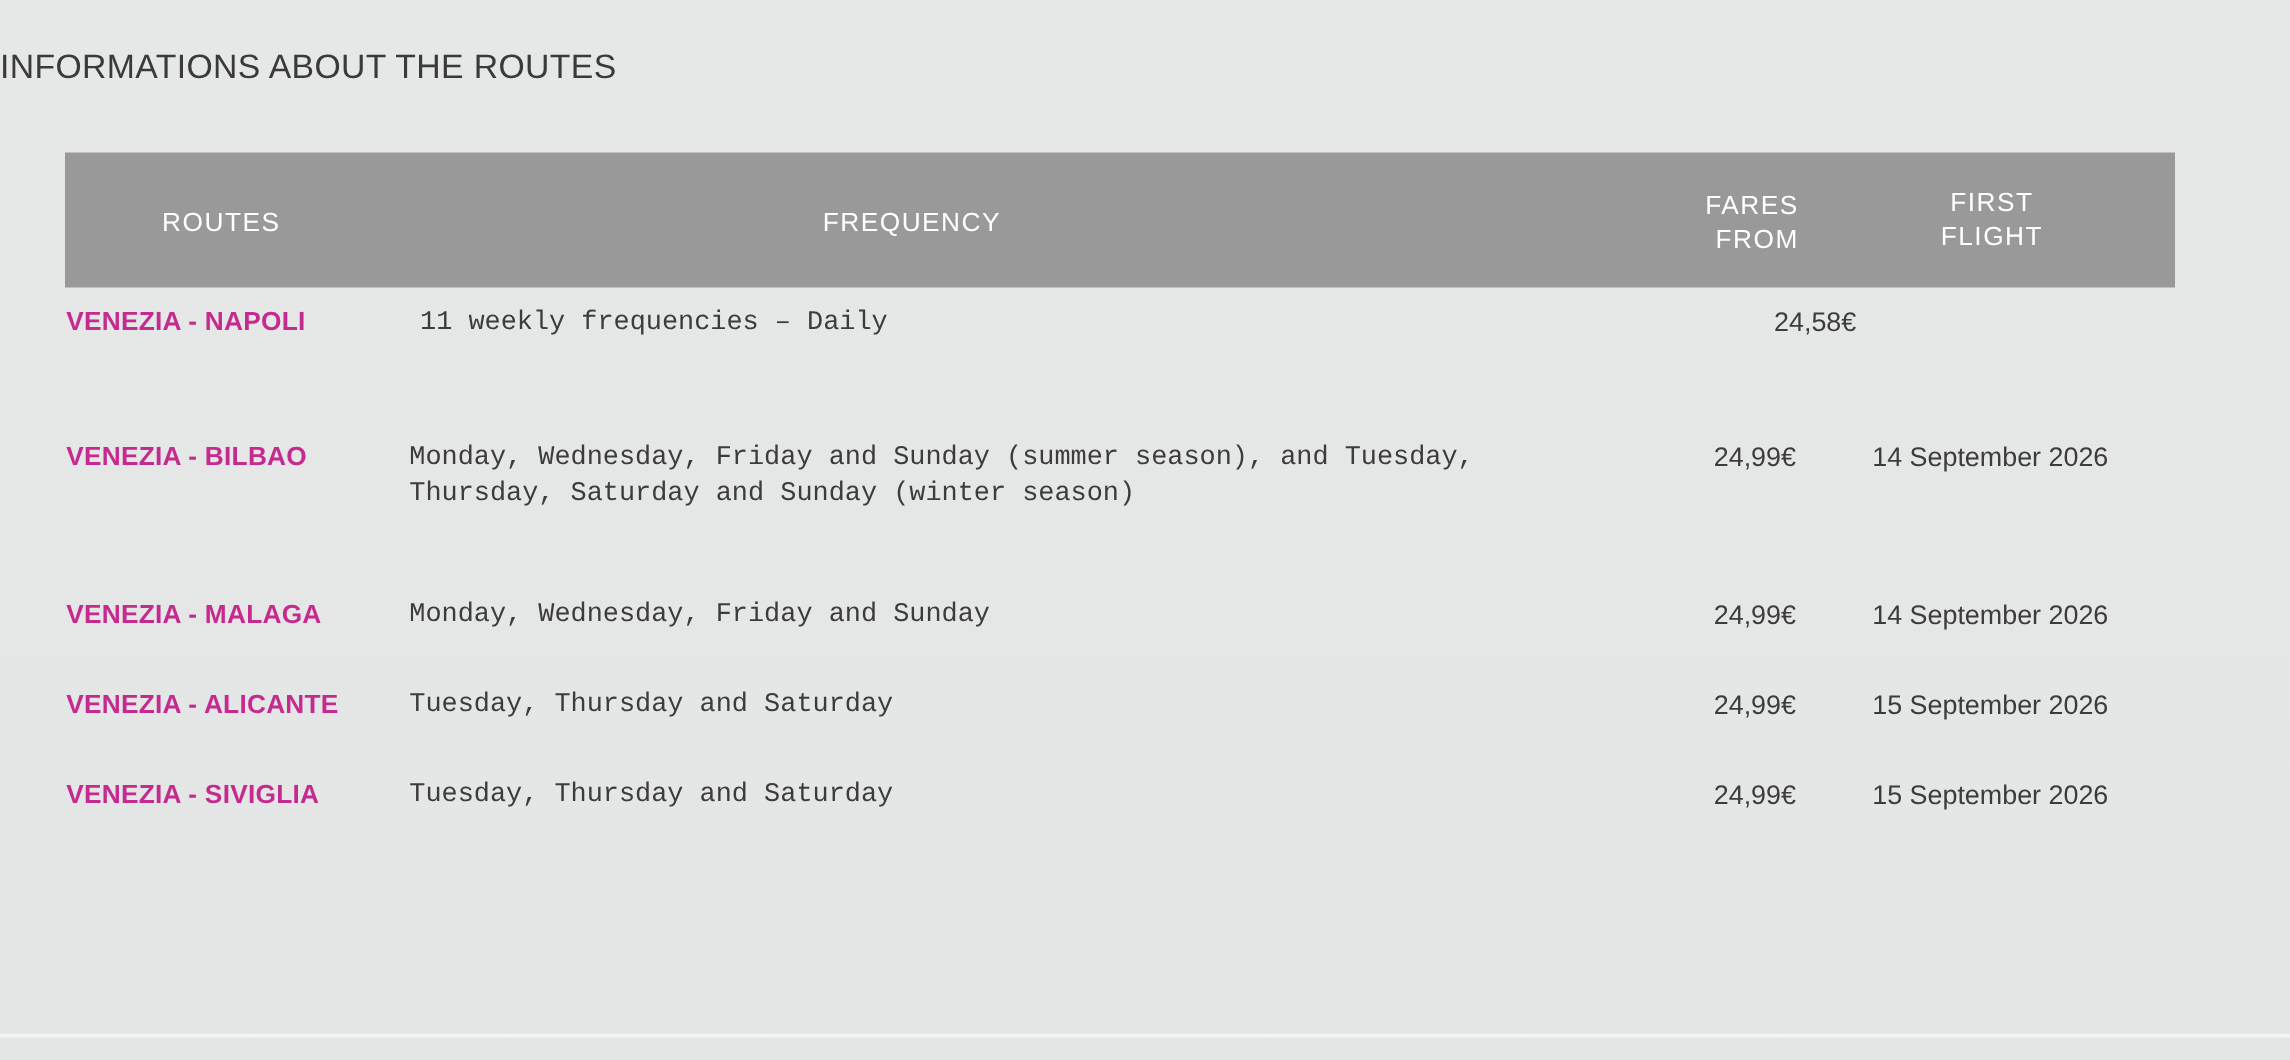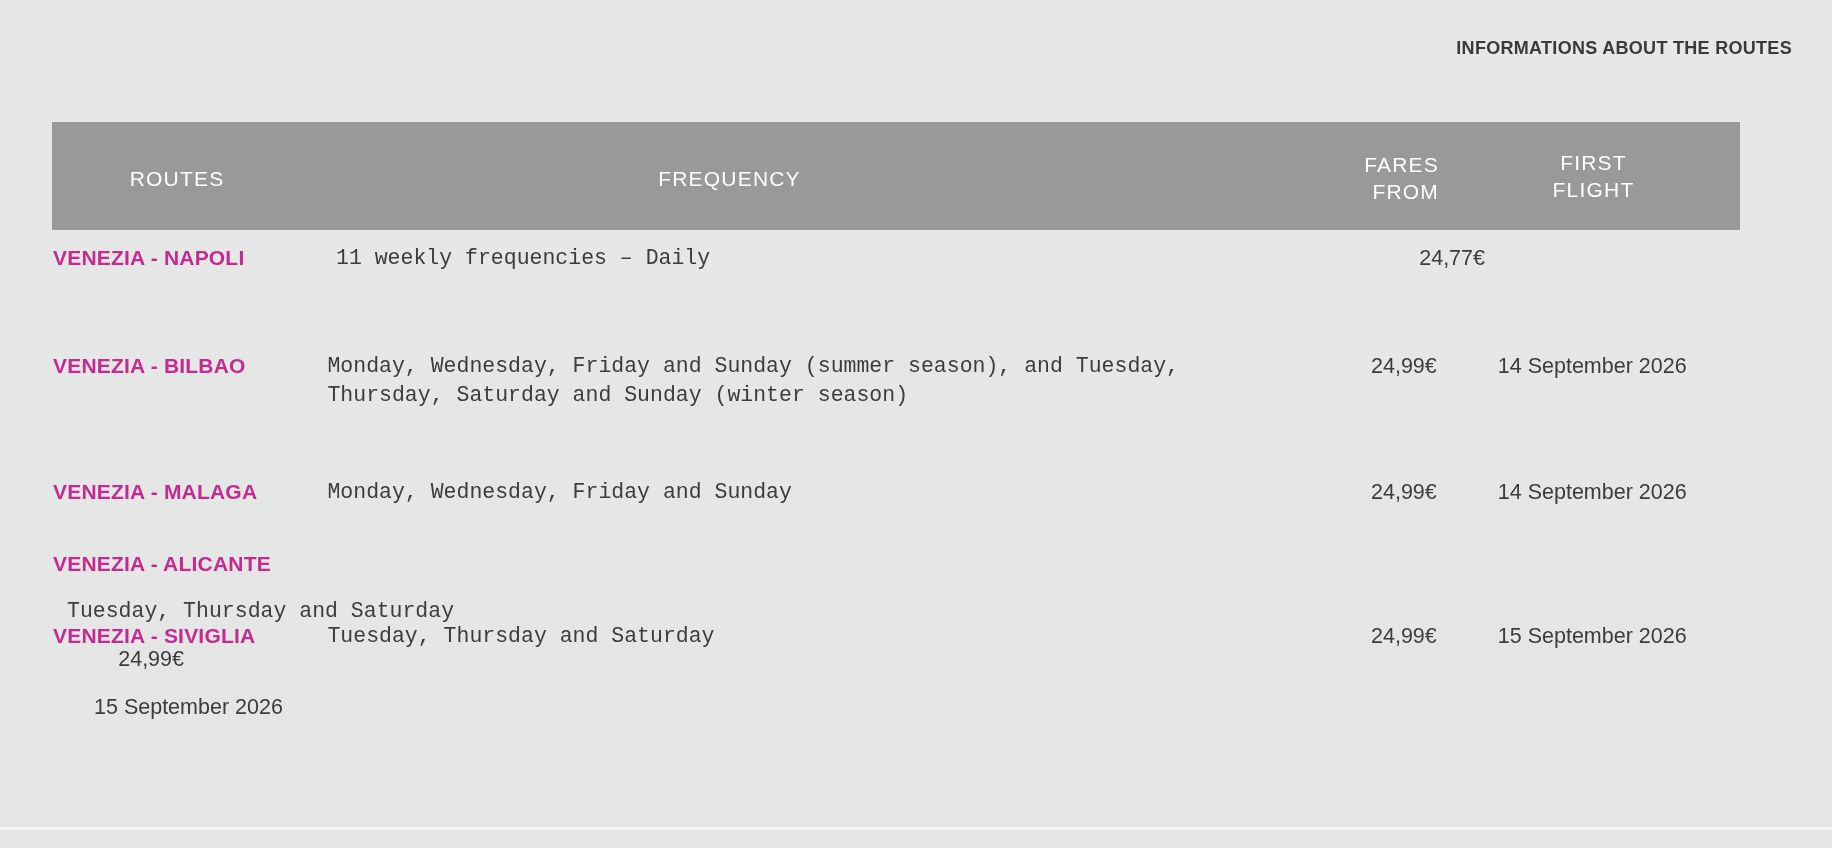--- a/index.html
+++ b/index.html
@@ -21,23 +21,23 @@
     height: 848px;
     background: linear-gradient(180deg, #e6e7e7 0%, #e4e5e5 100%);
   }
 
   
   .page-title {
     position: absolute;
     top: 38px;
     left: 0;
     width: 1792px;
-    text-align: right;
-    font-size: 18px;
-    font-weight: bold;
+    text-align: left;
+    font-size: 27px;
+    font-weight: normal;
     letter-spacing: 0.3px;
     color: #3a3a3a;
     font-family: "Liberation Sans", sans-serif;
   }
 
   
   .routes-table {
     position: absolute;
     top: 122px;
     left: 52px;
@@ -137,21 +137,21 @@
     width: 293px;
     padding-left: 42px;
     padding-right: 4px;
     color: #3c3c3c;
   }
 
   
   .trow-napoli   { margin-top: 10px; height: 108px; }
   .trow-bilbao   { margin-top: 0px;  height: 126px; }
   .trow-malaga   { margin-top: 0px;  height: 72px; }
-  .trow-alicante { margin-top: 0px;  height: 72px; flex-direction: column; }
+  .trow-alicante { margin-top: 0px;  height: 72px; }
   .trow-siviglia { margin-top: 0px;  height: 72px; }
 
   
   .trow-bilbao .cell-freq { width: 1013px; }
 
   .bottom-divider {
     position: absolute;
     left: 0;
     top: 827px;
     width: 1832px;
@@ -175,21 +175,21 @@
 FROM</div>
       <div class="th th-first th-2line">FIRST
 FLIGHT</div>
     </div>
 
     <div class="table-body">
 
       <div class="trow trow-napoli">
         <div class="cell cell-route">VENEZIA - NAPOLI</div>
         <div class="cell cell-freq">11 weekly frequencies – Daily</div>
-        <div class="cell cell-fare">24,77€</div>
+        <div class="cell cell-fare">24,58€</div>
       </div>
 
       <div class="trow trow-bilbao">
         <div class="cell cell-route">VENEZIA - BILBAO</div>
         <div class="cell cell-freq">Monday, Wednesday, Friday and Sunday (summer season), and Tuesday, Thursday, Saturday and Sunday (winter season)</div>
         <div class="cell cell-fare">24,99€</div>
         <div class="cell cell-date">14 September 2026</div>
       </div>
 
       <div class="trow trow-malaga">

